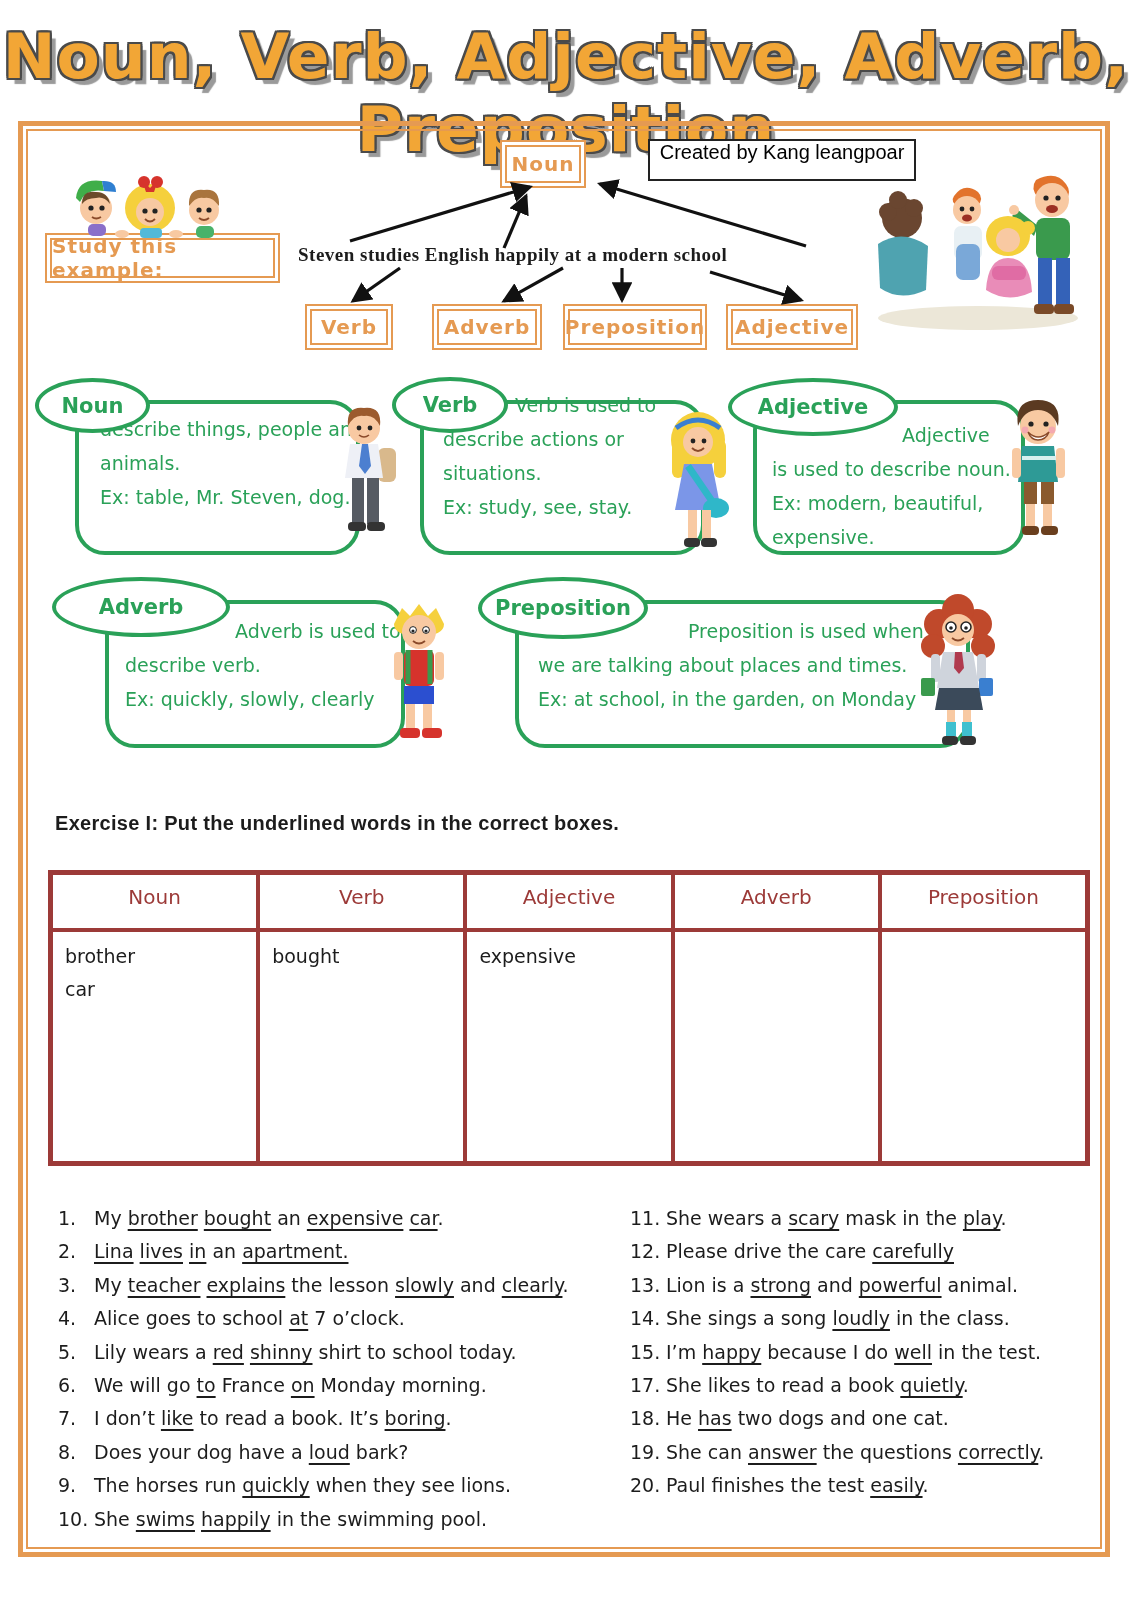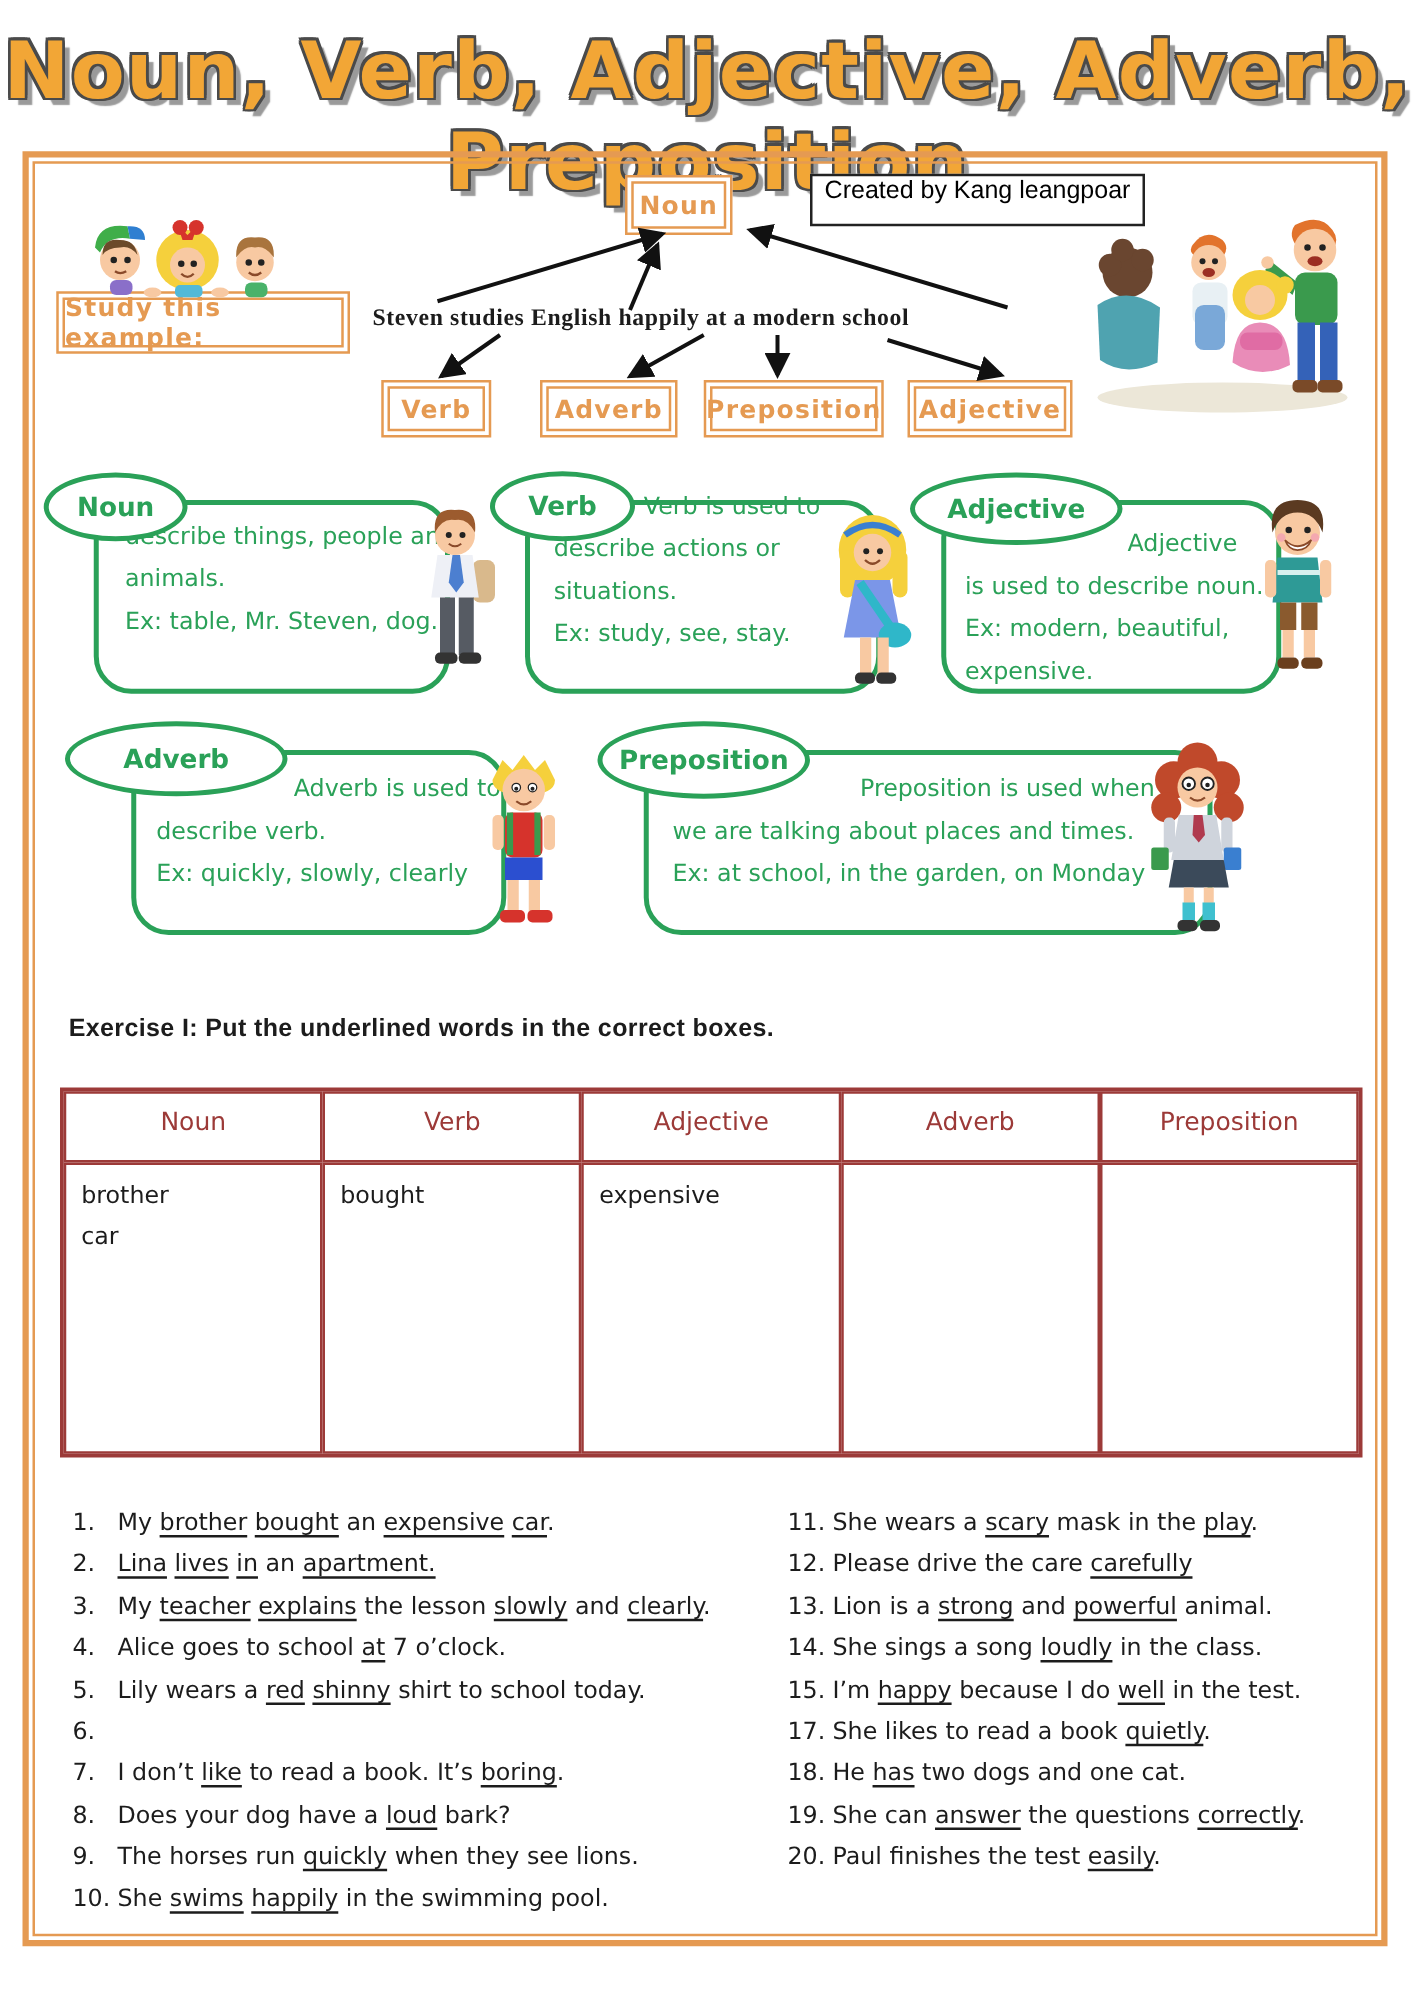--- a/index.html
+++ b/index.html
@@ -403,20 +403,21 @@
     <div class="sent">
       <span class="num">4.</span>
       <span>Alice goes to school <u>at</u> 7 o’clock.</span>
     </div>
     <div class="sent">
       <span class="num">5.</span>
       <span>Lily wears a <u>red</u> <u>shinny</u> shirt to school today.</span>
     </div>
     <div class="sent">
       <span class="num">6.</span>
+      <span>We will go <u>to</u> France <u>on</u> Monday morning.</span>
     </div>
     <div class="sent">
       <span class="num">7.</span>
       <span>I don’t <u>like</u> to read a book. It’s <u>boring</u>.</span>
     </div>
     <div class="sent">
       <span class="num">8.</span>
       <span>Does your dog have a <u>loud</u> bark?</span>
     </div>
     <div class="sent">

